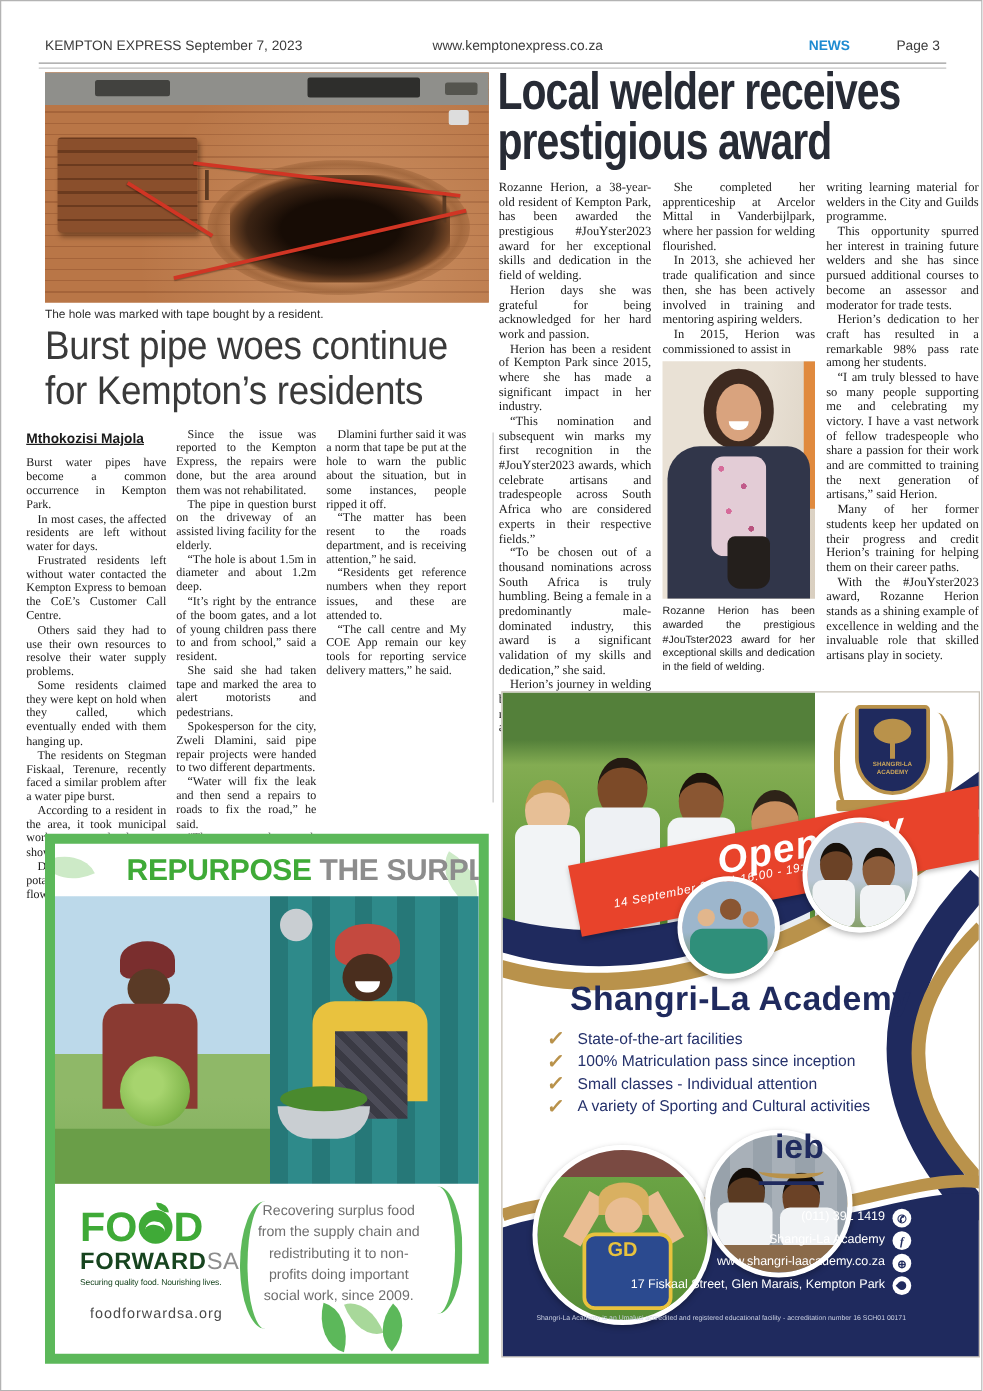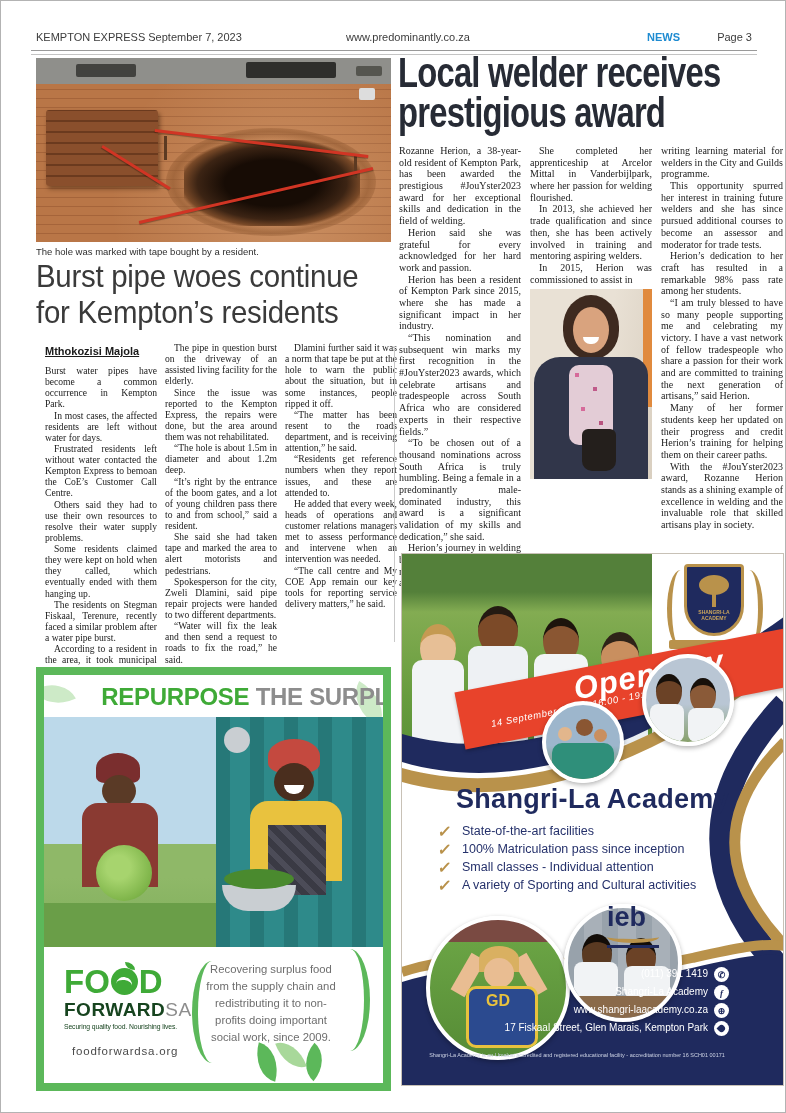--- a/index.html
+++ b/index.html
@@ -36,21 +36,21 @@
     background:radial-gradient(ellipse at center,#170c05 0 38%,#3c2414 60%,#7a4a28 72%,transparent 76%);}
   .hp-mound{position:absolute;left:130px;top:70px;width:210px;height:108px;border-radius:50%;
     background:radial-gradient(ellipse at center,transparent 55%,rgba(140,85,45,.55) 66%,transparent 78%);}
   .hp-tape{position:absolute;height:3px;background:#d13524;box-shadow:0 1px 1px rgba(0,0,0,.3);}
   .hp-stick{position:absolute;width:3px;height:24px;background:#5c3a22;}
   .hp-bucket{position:absolute;right:16px;top:30px;width:16px;height:12px;background:#ddd;border-radius:2px;}
   .b-caption{position:absolute;left:35px;top:245px;width:355px;font-size:9.5px;}
   .b-headline{position:absolute;left:35px;top:258px;width:390px;
     font-family:"Liberation Sans",sans-serif;font-size:32px;line-height:1.12;color:#3a3a3a;
     letter-spacing:-.3px;transform:scaleX(.92);transform-origin:0 0;}
-  .b-cols{position:absolute;left:44px;top:341px;width:356px;display:flex;gap:8px;}
+  .b-cols{position:absolute;left:20px;top:341px;width:356px;display:flex;gap:8px;}
   .b-col{width:112px;}
   .byline{font-family:"Liberation Sans",sans-serif;font-weight:bold;font-size:11px;
           text-decoration:underline;margin:3px 0 8px 0;}
   .article-divider{position:absolute;left:393px;top:345px;width:1px;height:296px;background:#c9c9c9;}
   
   .w-headline{position:absolute;left:397px;top:52px;width:500px;
     font-family:"Liberation Sans",sans-serif;font-weight:800;font-size:42px;line-height:.96;
     color:#272b35;letter-spacing:-1px;transform:scaleX(.78);transform-origin:0 0;}
   .w-cols{position:absolute;left:398px;top:144px;width:385px;display:flex;gap:9px;}
   .w-col{width:122px;}
@@ -93,21 +93,21 @@
   .crest-trunk{position:absolute;left:25px;top:24px;width:4px;height:16px;background:#b9924b;}
   .crest-name{position:absolute;left:0;top:42px;width:100%;font-size:5px;font-weight:bold;color:#caa55c;line-height:1.2;}
   .crest-banner{position:absolute;left:14px;top:82px;width:92px;height:9px;background:#b9924b;border-radius:2px;}
   .crest-est{position:absolute;left:0;top:95px;width:100%;font-size:9px;font-weight:bold;color:#b9924b;letter-spacing:.5px;}
   .sl-title{position:absolute;left:0;top:230px;width:100%;text-align:center;z-index:6;
     font-size:27px;font-weight:bold;color:#1f2a5e;letter-spacing:.3px;}
   .sl-bullets{position:absolute;left:36px;top:268px;z-index:6;}
   .sl-bullet{display:flex;align-items:center;height:18px;}
   .check{width:24px;color:#b9924b;font-size:16px;font-weight:bold;transform:skewX(-8deg);}
   .bullet-text{font-size:12.5px;color:#25316b;}
-  .sl-ieb{position:absolute;left:205px;top:350px;z-index:6;text-align:left;}
+  .sl-ieb{position:absolute;left:205px;top:350px;z-index:6;text-align:right;}
   .ieb-word{font-size:27px;font-weight:bold;color:#1f2a5e;line-height:1;}
   .ieb-swoosh{width:52px;height:8px;border-bottom:4px solid #b9924b;border-radius:0 0 60% 60%;}
   .ieb-bar{width:52px;height:3px;background:#1f2a5e;margin-top:2px;}
   .contact-row{position:absolute;left:20px;width:286px;text-align:right;color:#fff;
     font-size:10px;z-index:6;}
   .icon-circle{position:absolute;left:312px;width:15px;height:15px;border-radius:50%;background:#fff;
     color:#1f2a5e;font-size:9px;font-weight:bold;display:flex;align-items:center;justify-content:center;z-index:6;}
   .pin-glyph{width:7px;height:7px;background:#1f2a5e;border-radius:50% 50% 50% 0;transform:rotate(-315deg);margin-top:-1px;}
   .sl-fineprint{position:absolute;left:10px;top:498px;width:330px;text-align:center;color:#cdd3e4;
     font-size:5.5px;z-index:6;}
@@ -144,21 +144,21 @@
   
   .abs{position:absolute;}
 </style>
 </head>
 <body>
 
 <div class="page">
 
   <div class="masthead">
     <span class="mh-left">KEMPTON EXPRESS September 7, 2023</span>
-    <span class="mh-center">www.predominantly.co.za</span>
+    <span class="mh-center">www.kemptonexpress.co.za</span>
     <span class="mh-news">NEWS</span>
     <span class="mh-page">Page 3</span>
   </div>
   <div class="header-rule"></div>
 
   <div class="burst">
     <div class="hole-photo">
       <div class="hp-topband"></div>
       <div class="hp-blob" style="left:40px;top:6px;width:60px;height:13px"></div>
       <div class="hp-blob" style="left:210px;top:4px;width:90px;height:16px;background:#2e2e2c"></div>
@@ -187,54 +187,53 @@
             <p class="para">Frustrated residents left without water contacted the Kempton Express to bemoan the CoE’s Customer Call Centre.</p>
             <p class="para">Others said they had to use their own resources to resolve their water supply problems.</p>
             <p class="para">Some residents claimed they were kept on hold when they called, which eventually ended with them hanging up.</p>
             <p class="para">The residents on Stegman Fiskaal, Terenure, recently faced a similar problem after a water pipe burst.</p>
             <p class="para">According to a resident in the area, it took municipal workers several days to show up and fix the pipe.</p>
             <p class="para">During this time, fresh potable water continuously flowed down the street.</p>
           </div>
       </div>
       <div class="b-col">
         <div class="plist">
+            <p class="para">Since the issue was reported to the Kempton Express, the repairs were done, but the area around them was not rehabilitated.</p>
             <p class="para">The pipe in question burst on the driveway of an assisted living facility for the elderly.</p>
-            <p class="para">Since the issue was reported to the Kempton Express, the repairs were done, but the area around them was not rehabilitated.</p>
             <p class="para">“The hole is about 1.5m in diameter and about 1.2m deep.</p>
             <p class="para">“It’s right by the entrance of the boom gates, and a lot of young children pass there to and from school,” said a resident.</p>
             <p class="para">She said she had taken tape and marked the area to alert motorists and pedestrians.</p>
             <p class="para">Spokesperson for the city, Zweli Dlamini, said pipe repair projects were handed to two different departments.</p>
-            <p class="para">“Water will fix the leak and then send a request to roads to fix the road,” he said.</p>
+            <p class="para">“Water will fix the leak and then send a repairs to roads to fix the road,” he said.</p>
             <p class="para">“The turnaround to such requests is determined by the amount of work the roads department has to attend to first before each request,” he said.</p>
           </div>
       </div>
       <div class="b-col">
         <div class="plist">
             <p class="para">Dlamini further said it was a norm that tape be put at the hole to warn the public about the situation, but in some instances, people ripped it off.</p>
             <p class="para">“The matter has been resent to the roads department, and is receiving attention,” he said.</p>
             <p class="para">“Residents get reference numbers when they report issues, and these are attended to.</p>
-            <p class="para">He added that every week, heads of operations and customer relations managers met to assess performance and intervene when an intervention was needed.</p>
             <p class="para">“The call centre and My COE App remain our key tools for reporting service delivery matters,” he said.</p>
           </div>
       </div>
     </div>
   </div>
 
   <div class="article-divider"></div>
 
   <div class="welder">
     <div class="w-headline">
       <div>Local welder receives</div>
       <div>prestigious award</div>
     </div>
     <div class="w-cols">
       <div class="w-col">
         <div class="plist no-indent-first">
             <p class="para">Rozanne Herion, a 38-year-old resident of Kempton Park, has been awarded the prestigious #JouYster2023 award for her exceptional skills and dedication in the field of welding.</p>
-            <p class="para">Herion said she was grateful for every acknowledged for her hard work and passion.</p>
+            <p class="para">Herion days she was grateful for being acknowledged for her hard work and passion.</p>
             <p class="para">Herion has been a resident of Kempton Park since 2015, where she has made a significant impact in her industry.</p>
             <p class="para">“This nomination and subsequent win marks my first recognition in the #JouYster2023 awards, which celebrate artisans and tradespeople across South Africa who are considered experts in their respective fields.”</p>
             <p class="para">“To be chosen out of a thousand nominations across South Africa is truly humbling. Being a female in a predominantly male-dominated industry, this award is a significant validation of my skills and dedication,” she said.</p>
             <p class="para">Herion’s journey in welding began after she studied metallurgical engineering after school.</p>
           </div>
       </div>
       <div class="w-col">
         <div class="plist">
             <p class="para">She completed her apprenticeship at Arcelor Mittal in Vanderbijlpark, where her passion for welding flourished.</p>
             <p class="para">In 2013, she achieved her trade qualification and since then, she has been actively involved in training and mentoring aspiring welders.</p>
@@ -242,20 +241,21 @@
           </div>
         <div class="portrait">
           <div class="pt-orange"></div>
           <div class="pt-hair"></div>
           <div class="pt-face"></div>
           <div class="pt-smile"></div>
           <div class="pt-jacket"></div>
           <div class="pt-shirt"></div>
           <div class="pt-trophy"></div>
         </div>
+        <div class="w-caption caption">Rozanne Herion has been awarded the prestigious #JouTster2023 award for her exceptional skills and dedication in the field of welding.</div>
       </div>
       <div class="w-col">
         <div class="plist no-indent-first">
             <p class="para">writing learning material for welders in the City and Guilds programme.</p>
             <p class="para">This opportunity spurred her interest in training future welders and she has since pursued additional courses to become an assessor and moderator for trade tests.</p>
             <p class="para">Herion’s dedication to her craft has resulted in a remarkable 98% pass rate among her students.</p>
             <p class="para">“I am truly blessed to have so many people supporting me and celebrating my victory. I have a vast network of fellow tradespeople who share a passion for their work and are committed to training the next generation of artisans,” said Herion.</p>
             <p class="para">Many of her former students keep her updated on their progress and credit Herion’s training for helping them on their career paths.</p>
             <p class="para">With the #JouYster2023 award, Rozanne Herion stands as a shining example of excellence in welding and the invaluable role that skilled artisans play in society.</p>
           </div>

